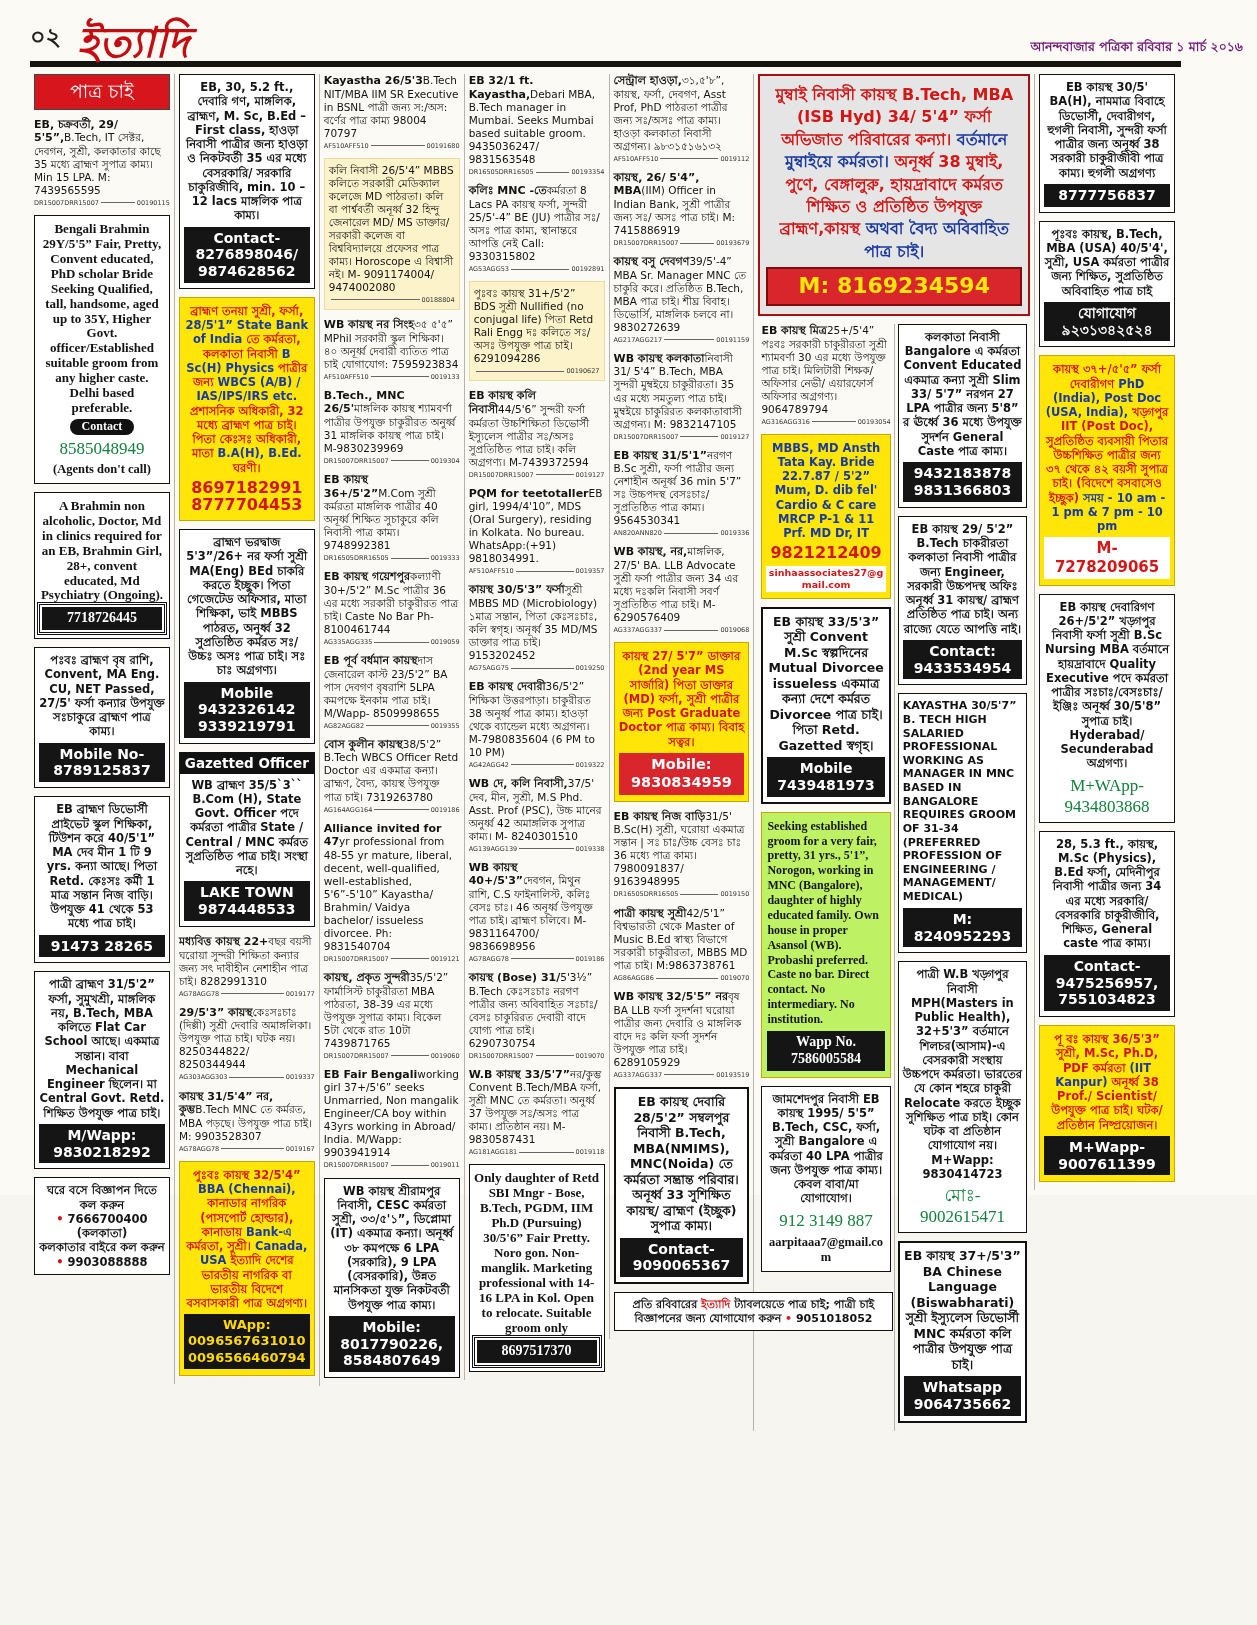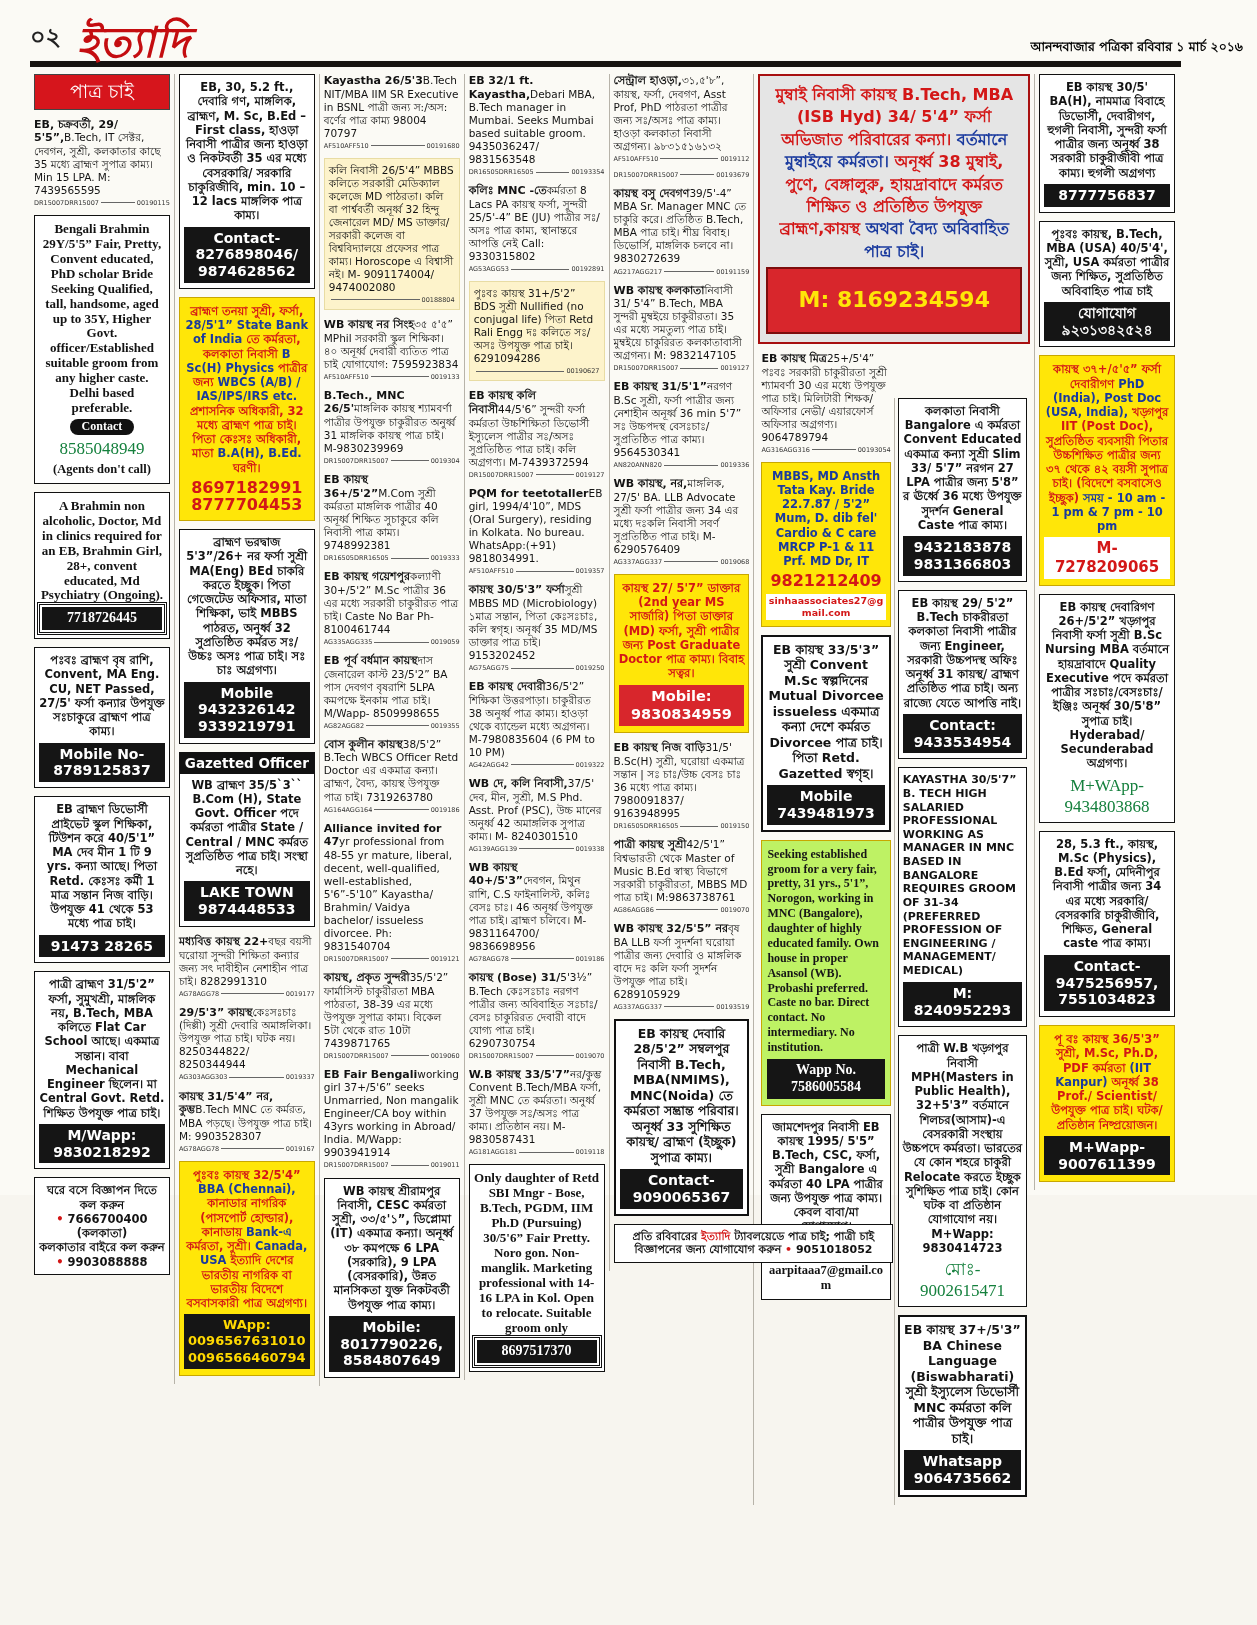--- a/index.html
+++ b/index.html
@@ -1,29 +1,29 @@
 <!DOCTYPE html>
 <html><head>
 <meta charset="utf-8">
 <style>
   html,body{margin:0;padding:0;}
   body{width:1257px;height:1625px;background:#f7f5ef;font-family:"DejaVu Sans",sans-serif;overflow:hidden;}
   .page{position:relative;width:1257px;height:1195px;background:#fbfaf5;box-sizing:border-box;}
   .masthead{display:flex;align-items:flex-end;padding:26px 14px 0 30px;height:58px;box-sizing:border-box;}
   .pageno{font-size:24px;color:#222;font-weight:bold;}
   .logo{color:#c40d10;font-size:42px;font-weight:bold;font-style:italic;font-family:"DejaVu Serif",serif;margin-left:16px;line-height:.75;}
-  .dateline{margin-left:auto;font-size:12.5px;font-weight:bold;color:#000000;}
+  .dateline{margin-left:auto;font-size:12.5px;font-weight:bold;color:#701a75;}
   .rule{height:6px;background:#171411;margin:3px 76px 5px 30px;}
   .cols{display:flex;align-items:flex-start;padding:2px 78px 0 30px;}
   .col{flex:1;padding:0 4px;min-width:0;}
   .col + .col,.col + .colpair,.colpair + .col{border-left:1px solid #b7b3a9;}
   .colpair{flex:2;padding:0 4px;min-width:0;}
   .pair-row{display:flex;margin-top:4px;}
   .pair-row .icol{flex:1;padding:0 3px;min-width:0;}
-  .pair-row .icol + .icol{border-left:1px solid #b7b3a9;margin-top:46px;}
+  .pair-row .icol + .icol{border-left:1px solid #b7b3a9;}
 
   .ad{margin:0 0 8px;font-size:10.5px;line-height:1.24;color:#131313;box-sizing:border-box;overflow-wrap:break-word;}
   .ad .body{white-space:pre-line;}
   .ad.plain{text-align:left;}
   .ad.plain .lead{font-weight:bold;font-size:11px;}
   .cat-head{background:#d6151c;color:#fff;text-align:center;font-weight:normal;font-size:19px;padding:5px 2px;border:1px solid #444;}
   .box{border:1.5px solid #111;padding:5px 4px;text-align:center;font-weight:bold;font-size:11.5px;background:#fff;}
   .boldbox{border:2px solid #111;padding:5px 4px;text-align:center;font-weight:bold;font-size:12.5px;background:#fff;}
   .leftbox{border:1.5px solid #111;padding:5px 4px;text-align:left;font-weight:bold;font-size:11px;background:#fff;}
   .serifbox{border:1.5px solid #111;padding:6px 4px;text-align:center;font-family:"Liberation Serif",serif;font-weight:bold;font-size:13px;line-height:1.15;background:#fff;}
@@ -32,21 +32,21 @@
   .cream{background:#fdf3cb;padding:5px 4px;text-align:left;font-size:10.5px;border:1px solid #e8dca4;}
   .mumbai{background:#e5e5e5;border:2px solid #a81010;padding:8px 6px;text-align:center;font-weight:bold;font-size:16px;line-height:1.4;}
   .c-r{color:#d31717;}
   .c-b{color:#1a3a9e;}
   .c-k{color:#131313;}
   .notice{border:1.5px solid #111;padding:5px;text-align:center;font-weight:bold;font-size:11px;width:206%;position:relative;background:#fff;z-index:3;}
 
   .ph{margin-top:4px;white-space:pre-line;text-align:center;}
   .ph-black{background:#151515;color:#fff;font-weight:bold;font-size:14px;padding:3px 2px;line-height:1.2;}
   .ph-red{background:#d8262c;color:#fff;font-weight:bold;font-size:14.5px;padding:3px 2px;}
-  .ph-redbox{background:#d8262c;color:#ffe608;font-weight:bold;font-size:22px;padding:16px 4px;border:2px solid #7d0d0d;outline:2px solid #d8262c;outline-offset:-6px;}
+  .ph-redbox{background:#d8262c;color:#ffe608;font-weight:bold;font-size:22px;padding:2px 4px;border:2px solid #7d0d0d;outline:2px solid #d8262c;outline-offset:-6px;}
   .ph-redtext{color:#d31717;font-weight:bold;font-size:16px;line-height:1.1;}
   .ph-redbar{color:#d31717;font-weight:bold;font-size:15px;background:#fff;padding:2px;}
   .ph-redtext-sm{color:#d31717;font-weight:bold;font-size:9.5px;background:#fff;padding:1px;}
   .ph-big{color:#15803d;font-weight:normal;font-size:17px;font-family:"Liberation Serif",serif;}
   .ph-pill{display:block;margin:3px auto 0;background:#111;color:#fff;border-radius:10px;padding:1px 12px;font-size:12px;font-weight:bold;width:max-content;}
   .ph-note{font-weight:bold;font-family:"Liberation Serif",serif;font-size:12.5px;}
   .ph-blackyellow{background:#151515;color:#ffd900;font-weight:bold;font-size:13px;padding:3px 2px;}
   .ornate{outline:3px double #111;outline-offset:2px;margin:4px 3px 2px;}
   .head-black{background:#111;color:#fff;font-weight:bold;text-align:center;font-size:13.5px;padding:2px;margin:-5px -4px 4px;}
   .code{display:flex;align-items:center;font-size:6.5px;color:#333;margin-top:2px;font-weight:normal;}
@@ -355,20 +355,21 @@
     <div class="col" id="col-4">
         <article class="ad plain">
           <div class="body"><b class="lead">সেন্ট্রাল হাওড়া,</b><span>৩১,৫'৮”, কায়স্থ, ফর্সা, দেবগণ, Asst Prof, PhD পাঠরতা পাত্রীর জন্য সঃ/অসঃ পাত্র কাম্য। হাওড়া কলকাতা নিবাসী অগ্রগন্য। ৯৮৩১৫১৬১৩২</span></div>
           <div class="code">
             <span class="l">AF510AFF510</span>
             <span class="dash"></span>
             <span class="r">0019112</span>
           </div>
         </article>
         <article class="ad plain">
+          <div class="body"><b class="lead">কায়স্থ, 26/ 5'4”, MBA</b><span>(IIM) Officer in Indian Bank, সুশ্রী পাত্রীর জন্য সঃ/ অসঃ পাত্র চাই। M: 7415886919</span></div>
           <div class="code">
             <span class="l">DR15007DRR15007</span>
             <span class="dash"></span>
             <span class="r">00193679</span>
           </div>
         </article>
         <article class="ad plain">
           <div class="body"><b class="lead">কায়স্থ বসু দেবগণ</b><span>39/5'-4” MBA Sr. Manager MNC তে চাকুরি করে। প্রতিষ্ঠিত B.Tech, MBA পাত্র চাই। শীঘ্র বিবাহ। ডিভোর্সি, মাঙ্গলিক চলবে না। 9830272639</span></div>
           <div class="code">
             <span class="l">AG217AGG217</span>

